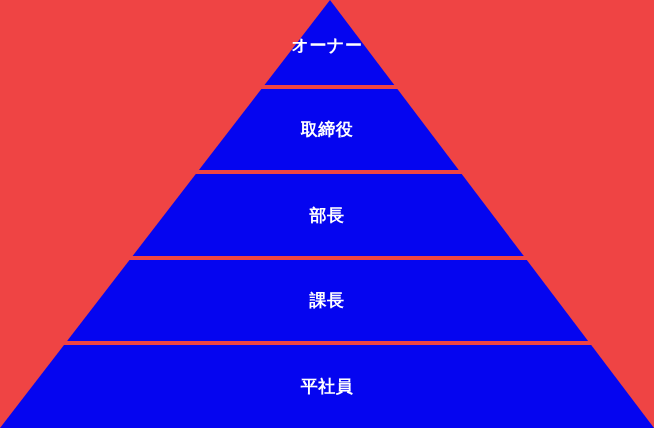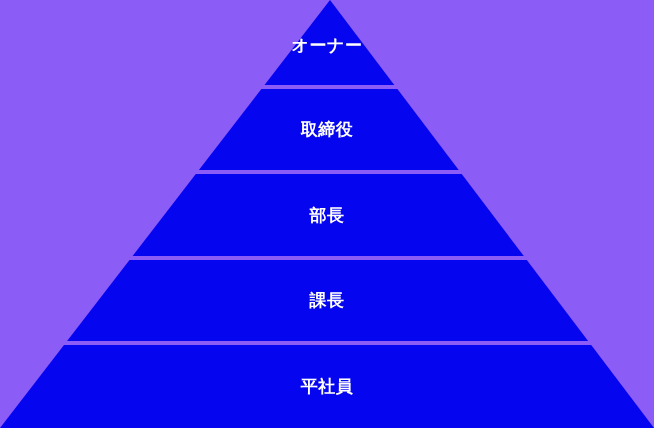--- a/index.html
+++ b/index.html
@@ -5,21 +5,21 @@
   html, body {
     margin: 0;
     padding: 0;
     background: #ffffff;
     font-family: "Liberation Sans", sans-serif;
   }
   .stage {
     position: relative;
     width: 654px;
     height: 428px;
-    background: #8b5cf6;
+    background: #ef4444;
     overflow: hidden;
   }
   .pyramid-svg {
     display: block;
     width: 654px;
     height: 428px;
   }
   .lvl-label {
     font-family: "Liberation Sans", "DejaVu Sans", sans-serif;
     font-weight: bold;

